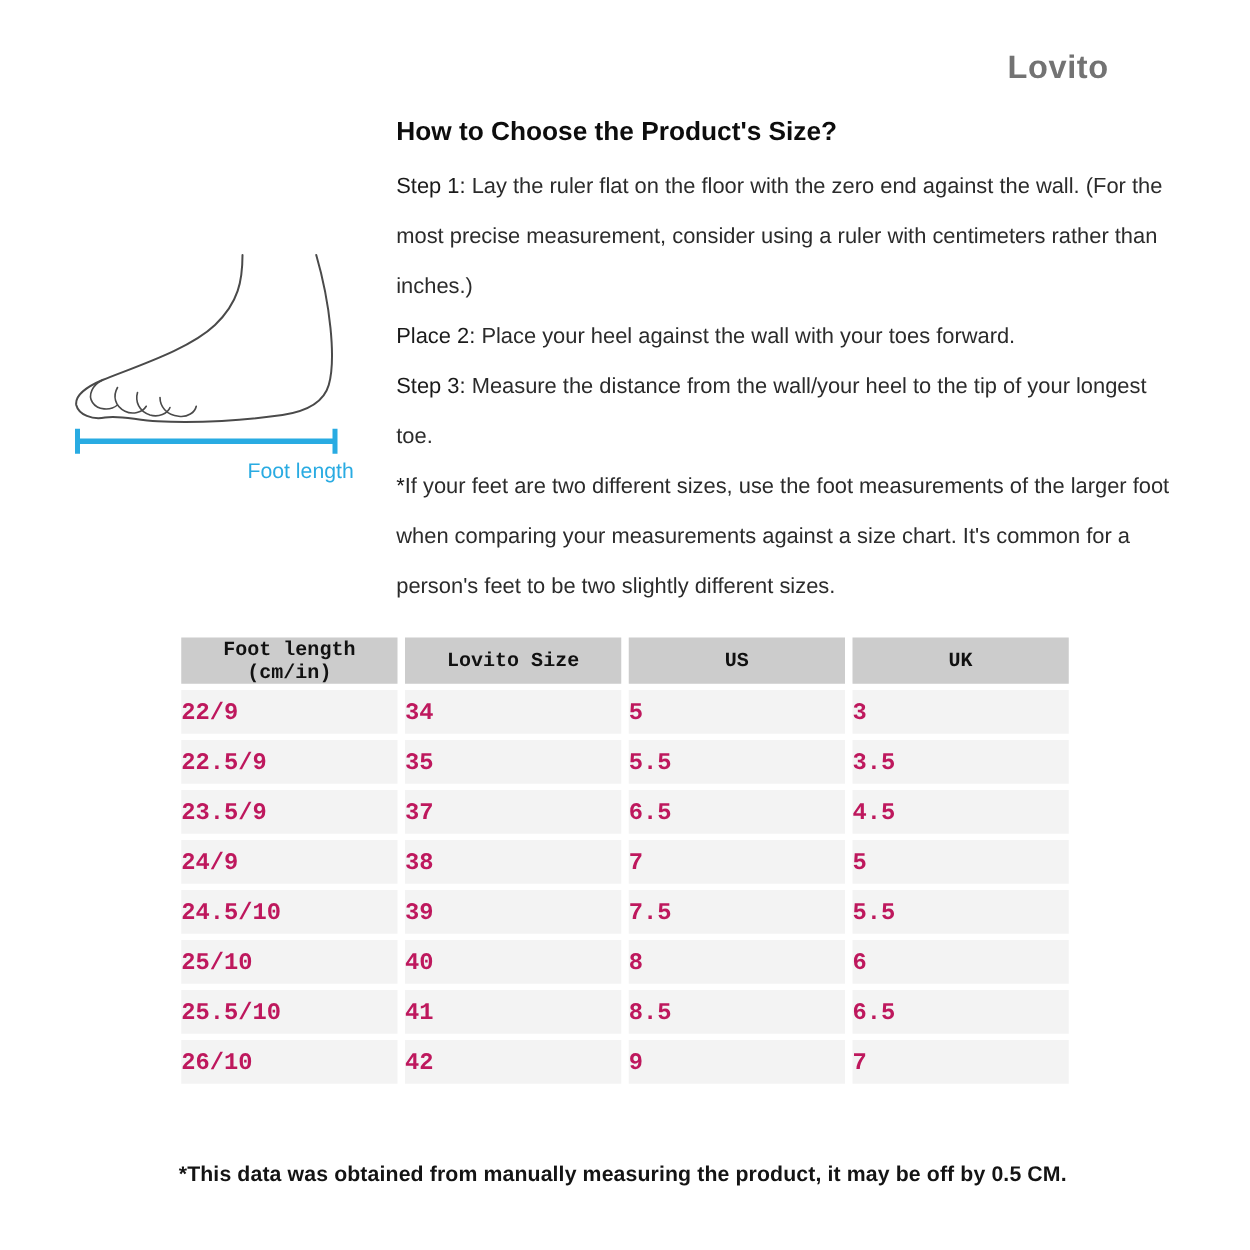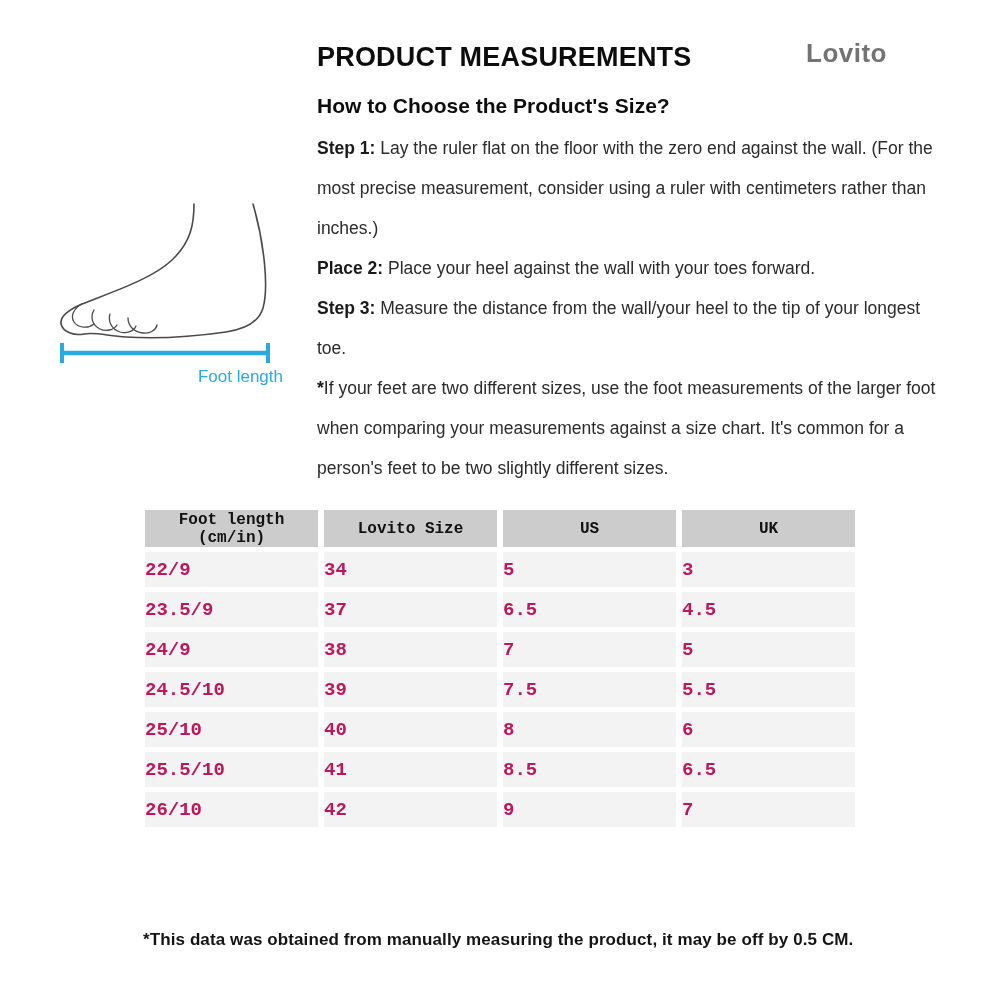--- a/index.html
+++ b/index.html
@@ -25,21 +25,21 @@
   
   .guide {
     position: absolute; left: 317px; top: 94px; width: 624px;
   }
   .guide-heading {
     font-size: 21px; font-weight: 800; color: #0d0d0d; margin-bottom: 10px;
   }
   .guide p {
     font-size: 17.5px; line-height: 40px; color: #2b2b2b; font-weight: 400;
   }
-  .guide p b { font-weight: 700; color: #1a1a1a; }
+  .guide p b { font-weight: 400; color: #1a1a1a; }
 
   
   .diagram {
     position: absolute; left: 48px; top: 190px; width: 235px;
   }
   .diagram svg { display: block; }
   .diagram-label {
     margin-top: 2px; text-align: right;
     font-size: 17px; font-weight: 500; color: var(--accent, #29ABE2);
   }
@@ -66,21 +66,20 @@
   .footer-note {
     position: absolute; left: 143px; top: 930px;
     font-size: 17px; font-weight: 700; color: #141414; letter-spacing: 0.1px;
   }
 </style>
 </head>
 <body style="--accent: #29ABE2; --header-bg: #CCCCCC; --row-bg: #F3F3F3;">
 
 <div class="page">
 
-  <div class="page-title">PRODUCT MEASUREMENTS</div>
   <div class="brand-logo">Lovito</div>
 
   <div class="guide">
     <div class="guide-heading">How to Choose the Product's Size?</div>
     <p><b>Step 1:</b> <span>Lay the ruler flat on the floor with the zero end against the wall. (For the most precise measurement, consider using a ruler with centimeters rather than inches.)</span></p>
     <p><b>Place 2:</b> <span>Place your heel against the wall with your toes forward.</span></p>
     <p><b>Step 3:</b> <span>Measure the distance from the wall/your heel to the tip of your longest toe.</span></p>
     <p><b>*</b><span>If your feet are two different sizes, use the foot measurements of the larger foot when comparing your measurements against a size chart. It's common for a person's feet to be two slightly different sizes.</span></p>
   </div>
 
@@ -122,20 +121,26 @@
         </tr>
       </thead>
       <tbody>
           <tr>
             <td>22/9</td>
             <td>34</td>
             <td>5</td>
             <td>3</td>
           </tr>
           <tr>
+            <td>22.5/9</td>
+            <td>35</td>
+            <td>5.5</td>
+            <td>3.5</td>
+          </tr>
+          <tr>
             <td>23.5/9</td>
             <td>37</td>
             <td>6.5</td>
             <td>4.5</td>
           </tr>
           <tr>
             <td>24/9</td>
             <td>38</td>
             <td>7</td>
             <td>5</td>

